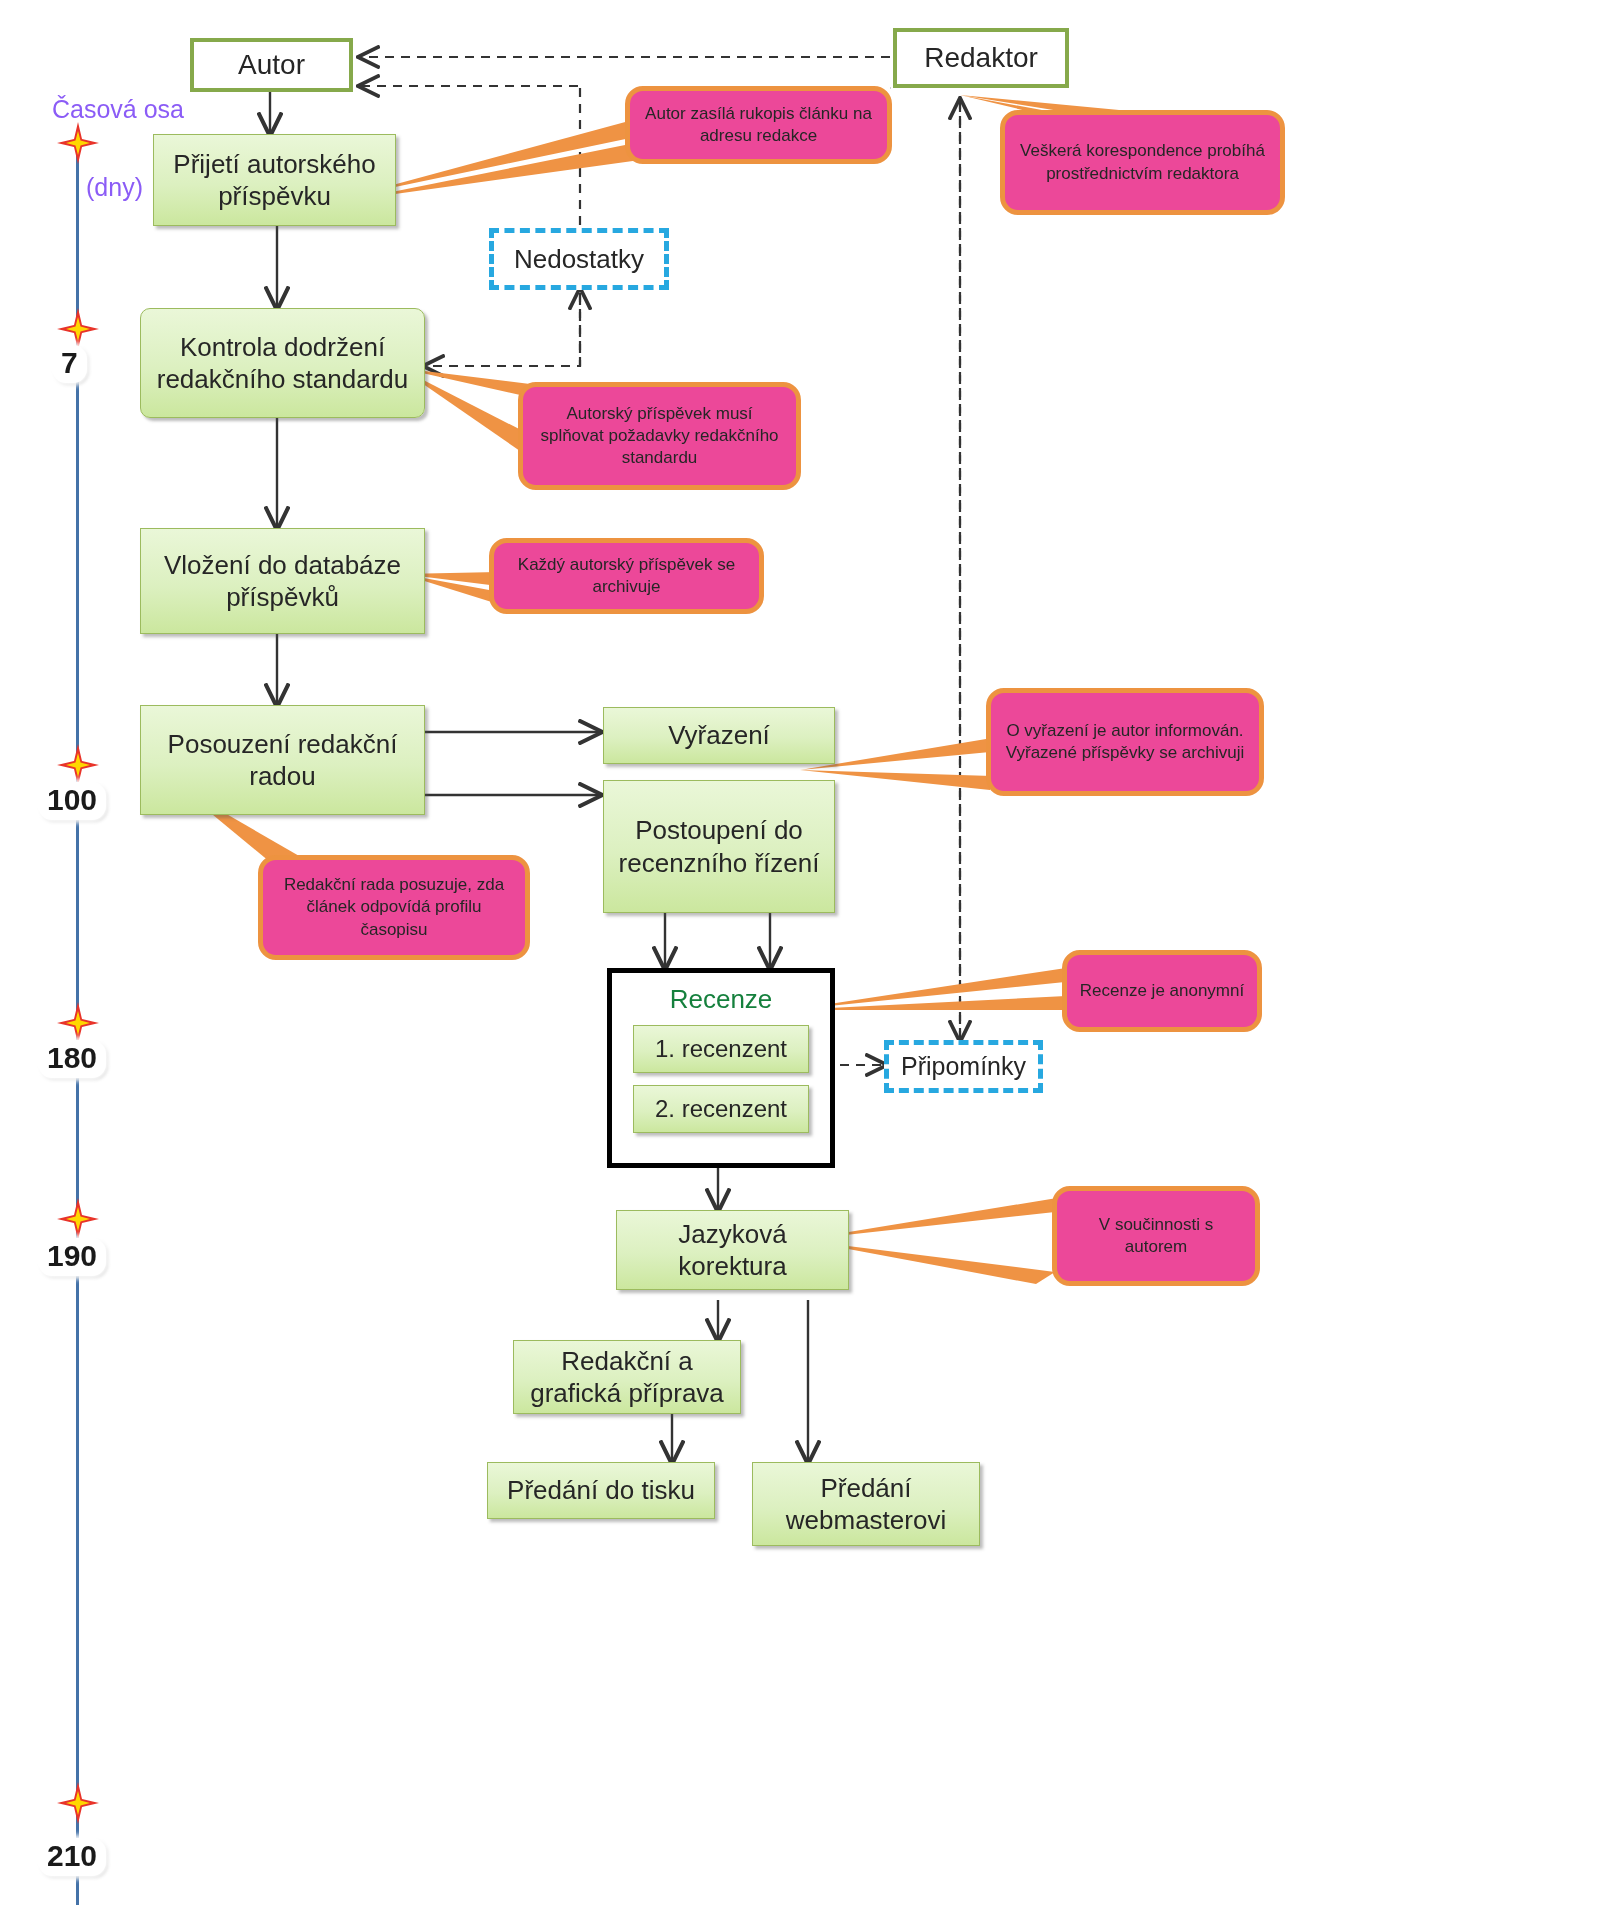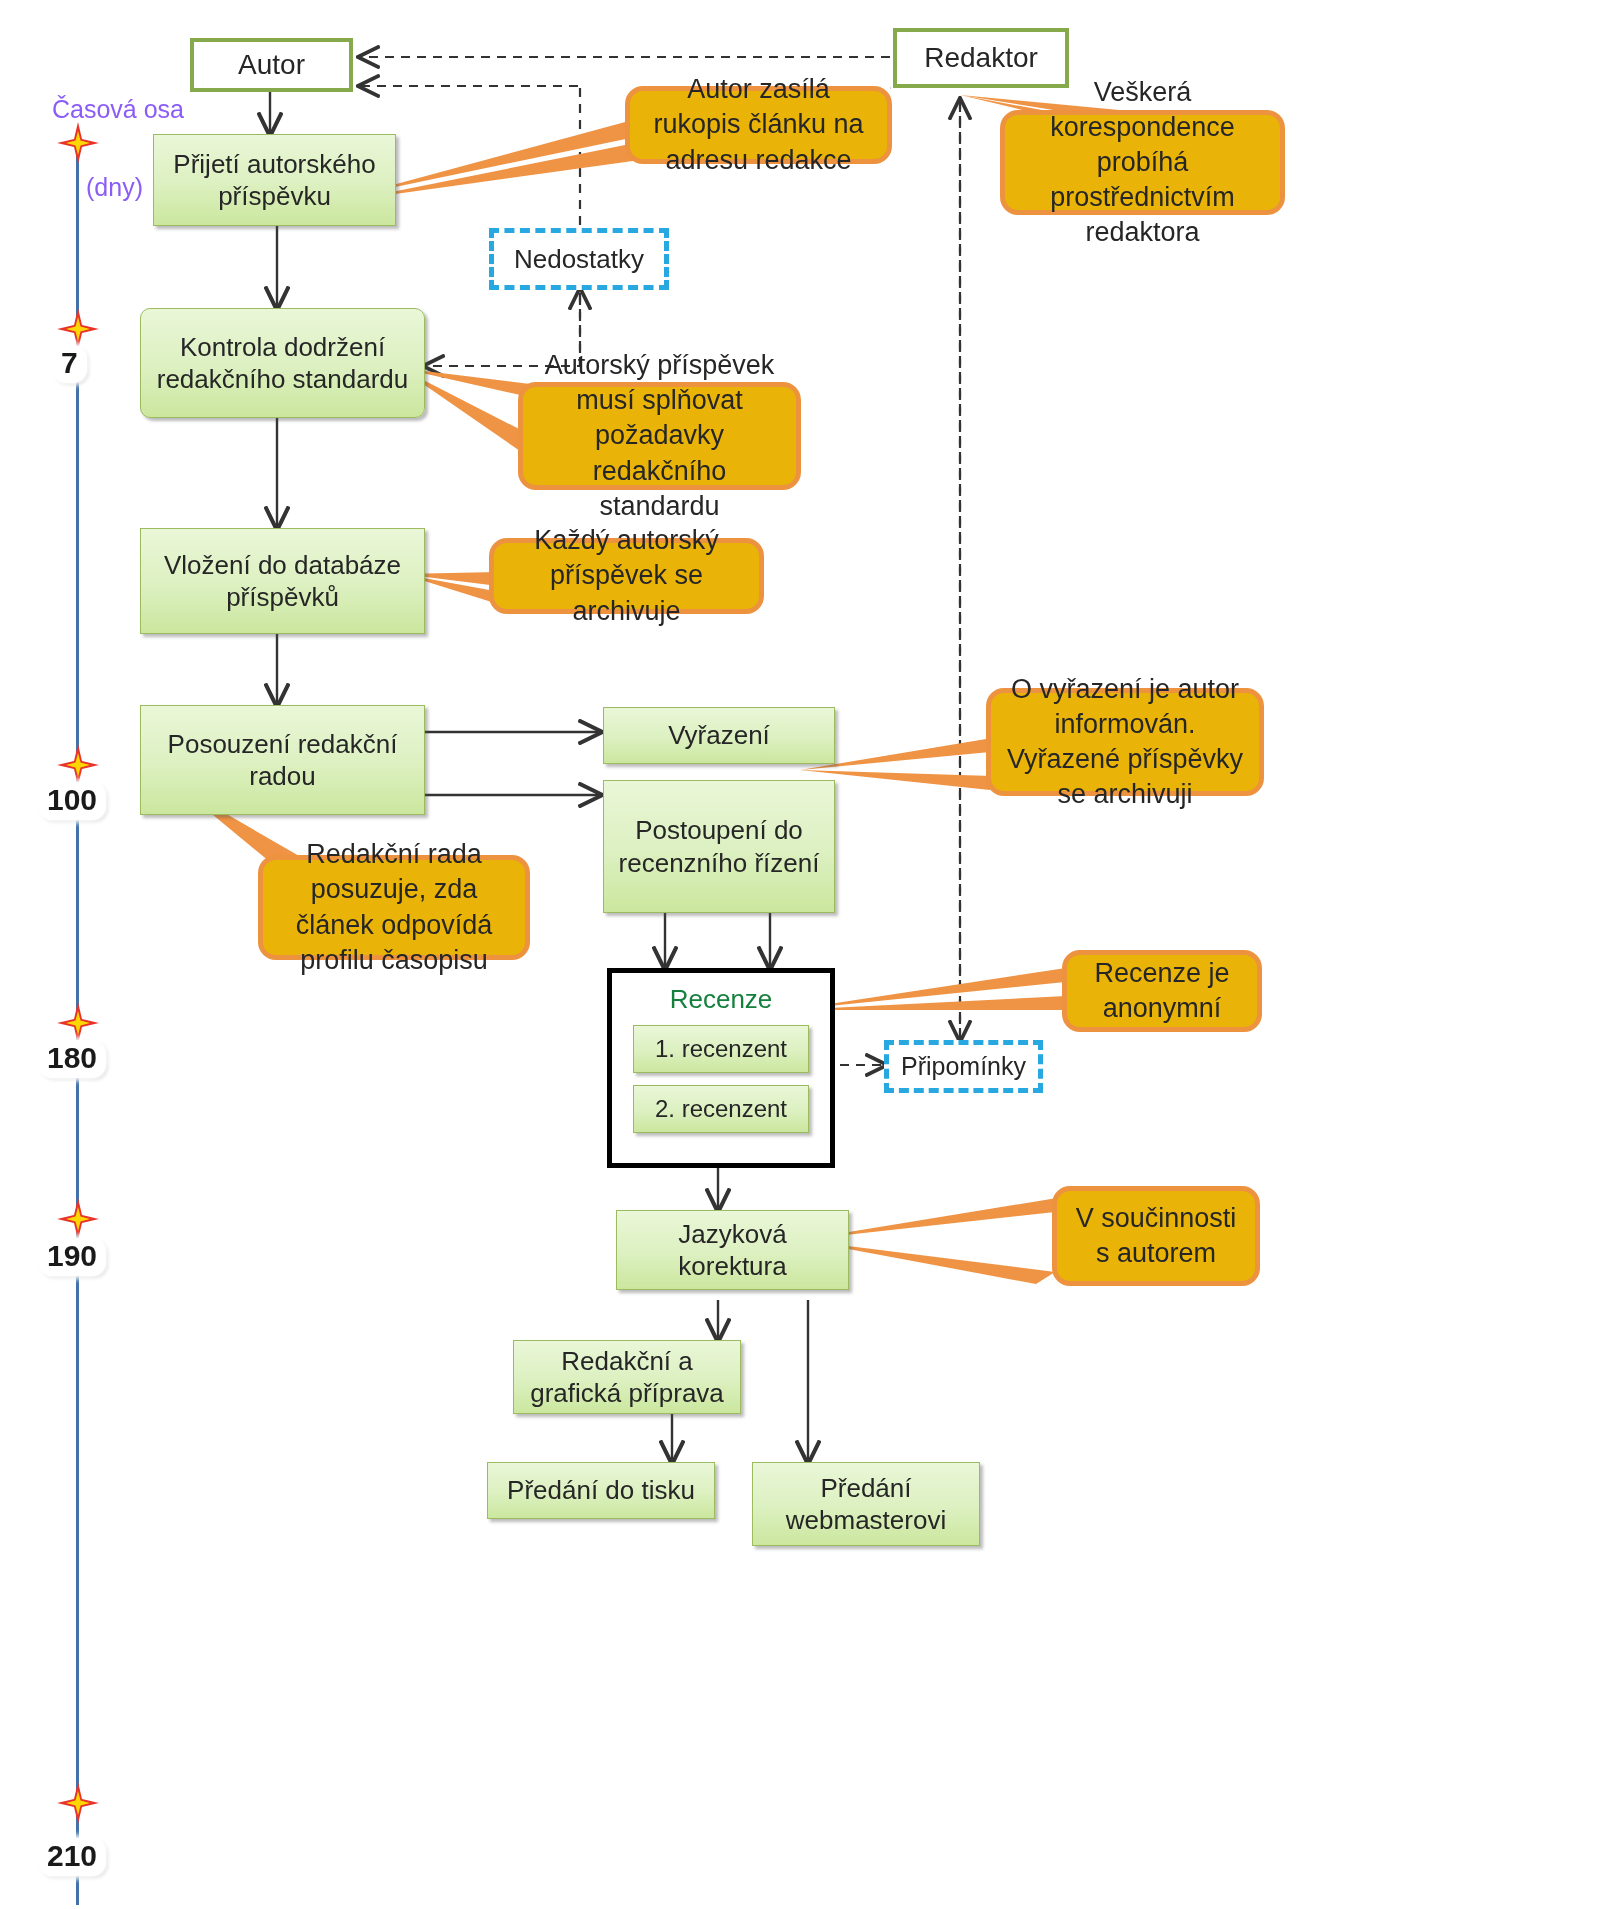--- a/index.html
+++ b/index.html
@@ -56,28 +56,28 @@
   }
   .groupbox {
     background: #ffffff;
     border: 5px solid #000000;
   }
 
   
   .callout {
     position: absolute;
     box-sizing: border-box;
-    background: #eab308;
+    background: #ec4899;
     border: 5px solid #ed9340;
     border-radius: 18px;
     display: flex;
     align-items: center;
     justify-content: center;
     text-align: center;
-    font-size: 27px;
+    font-size: 17px;
     color: #262626;
     line-height: 1.3;
     padding: 6px 10px;
     z-index: 4;
   }
 
   
   .tl-label {
     position: absolute;
     font-size: 25px;

